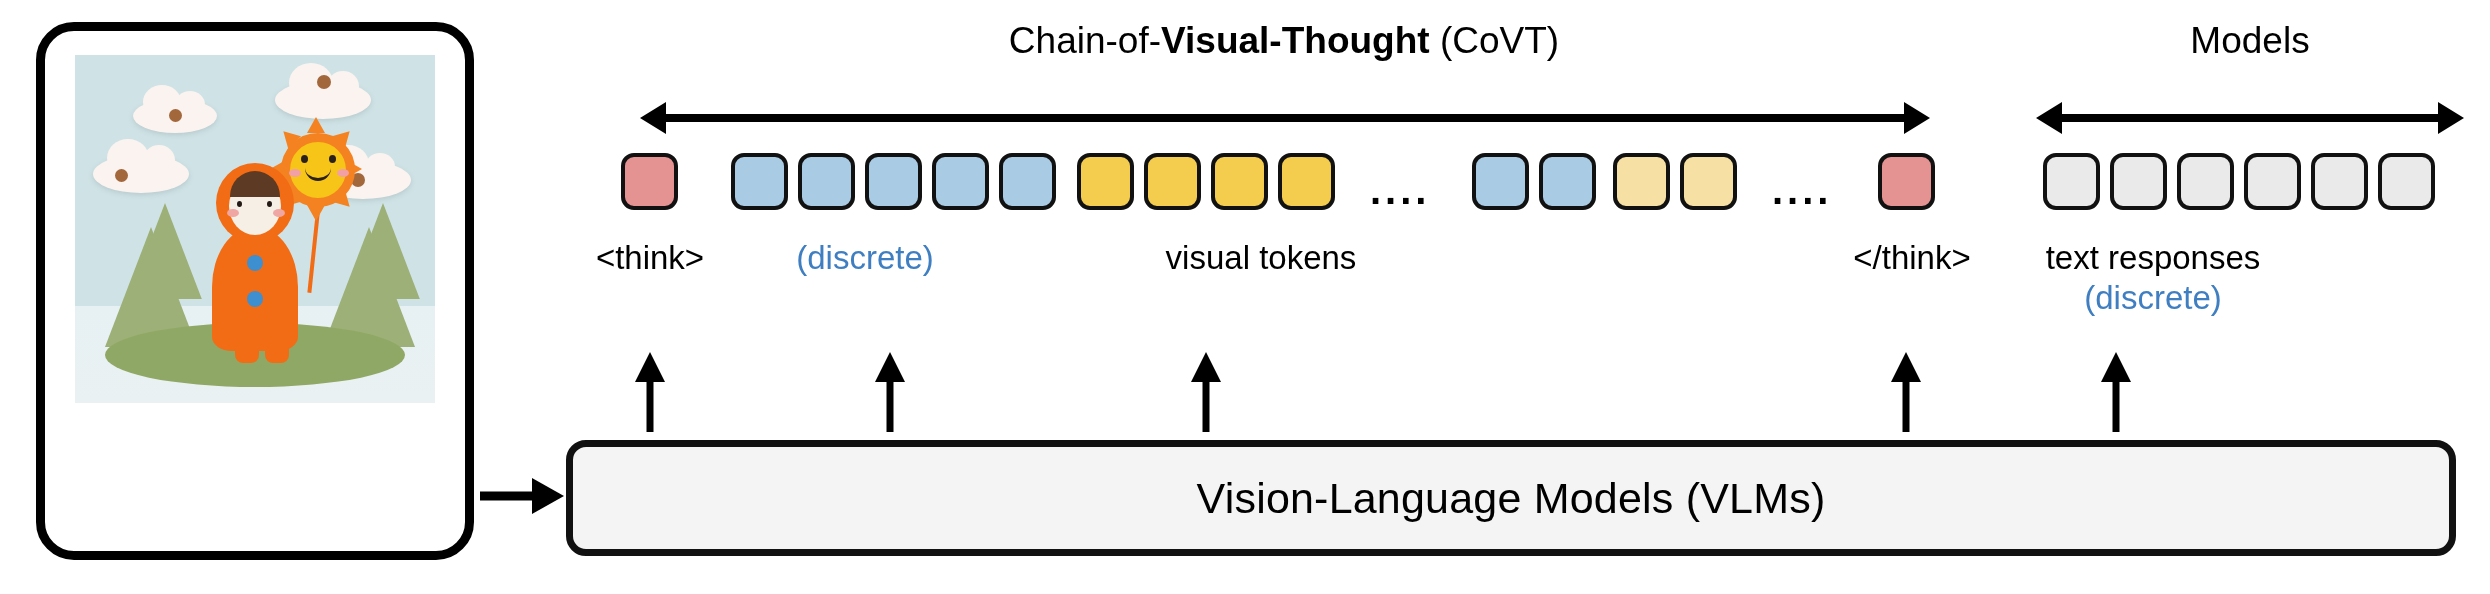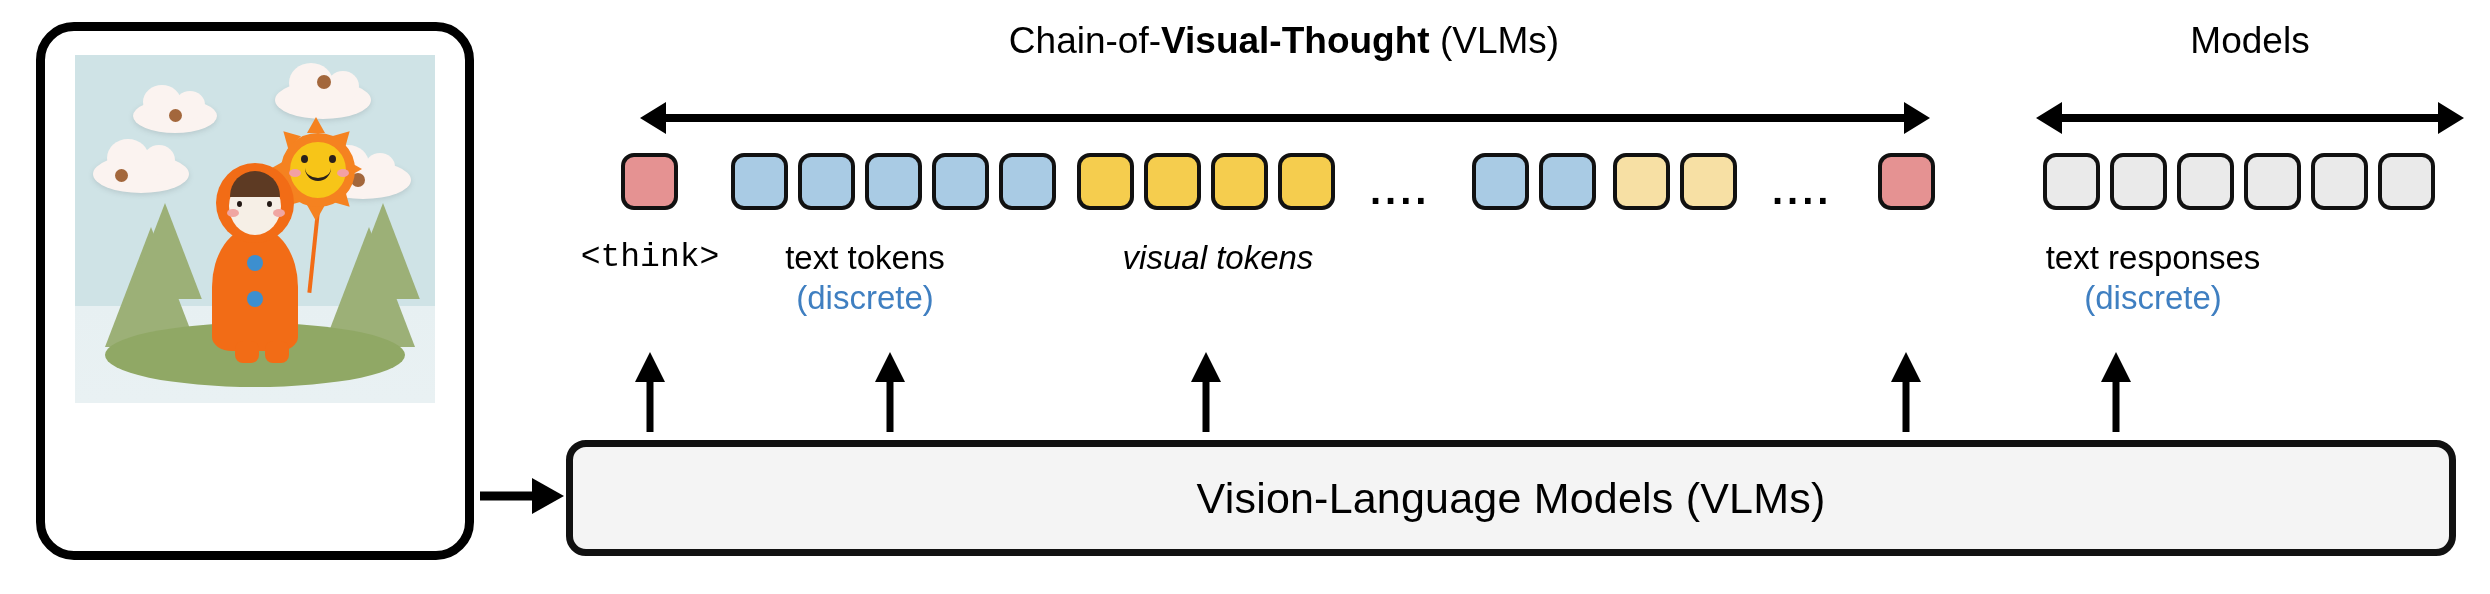--- a/index.html
+++ b/index.html
@@ -334,21 +334,21 @@
     </div>
 
   </div>
 
   <svg class="in-arrow" width="86" height="52" viewBox="0 0 86 52">
     <line x1="0" y1="26" x2="58" y2="26" stroke="#000" stroke-width="9"></line>
     <polygon points="52,8 84,26 52,44" fill="#000"></polygon>
   </svg>
 
   <div class="span-label" style="left:648px; top:20px; width:1272px;">
-    <span>Chain-of-</span><b>Visual-Thought</b><span> (VLMs)</span>
+    <span>Chain-of-</span><b>Visual-Thought</b><span> (CoVT)</span>
   </div>
 
   <svg class="span-arrow" style="left:640px; top:100px;" width="1290" height="36" viewBox="0 0 1290 36">
     <line x1="14" y1="18" x2="1276" y2="18" stroke="#000" stroke-width="8"></line>
     <polygon points="0,18 26,2 26,34" fill="#000"></polygon>
     <polygon points="1290,18 1264,2 1264,34" fill="#000"></polygon>
   </svg>
 
   <div class="span-label" style="left:2040px; top:20px; width:420px;">Models</div>
 
@@ -385,31 +385,31 @@
     <div class="tok pink" style="left:1878px;"></div>
 
     <div class="tok grey" style="left:2043px;"></div>
     <div class="tok grey" style="left:2110px;"></div>
     <div class="tok grey" style="left:2177px;"></div>
     <div class="tok grey" style="left:2244px;"></div>
     <div class="tok grey" style="left:2311px;"></div>
     <div class="tok grey" style="left:2378px;"></div>
   </div>
 
-  <div class="cap" style="left:560px; top:238px; width:180px;font-family:Liberation Mono, monospace;">&lt;think&gt;</div>
+  <div class="cap" style="left:560px; top:238px; width:180px;">&lt;think&gt;</div>
 
   <div class="cap" style="left:720px; top:238px; width:290px;">
-    <div>text tokens</div>
     <div class="sub-blue">(discrete)</div>
   </div>
 
-  <div class="cap" style="left:1053px; top:238px; width:330px;font-style:italic;">
+  <div class="cap" style="left:1096px; top:238px; width:330px;">
     <div>visual tokens</div>
   </div>
 
+  <div class="cap" style="left:1812px; top:238px; width:200px;">&lt;/think&gt;</div>
 
   <div class="cap" style="left:1978px; top:238px; width:350px;">
     <div>text responses</div>
     <div class="sub-blue">(discrete)</div>
   </div>
 
   <svg class="up-arrow" style="left:634px;" width="32" height="80" viewBox="0 0 32 80">
     <line x1="16" y1="80" x2="16" y2="22" stroke="#000" stroke-width="7"></line>
     <polygon points="16,0 31,30 1,30" fill="#000"></polygon>
   </svg>

